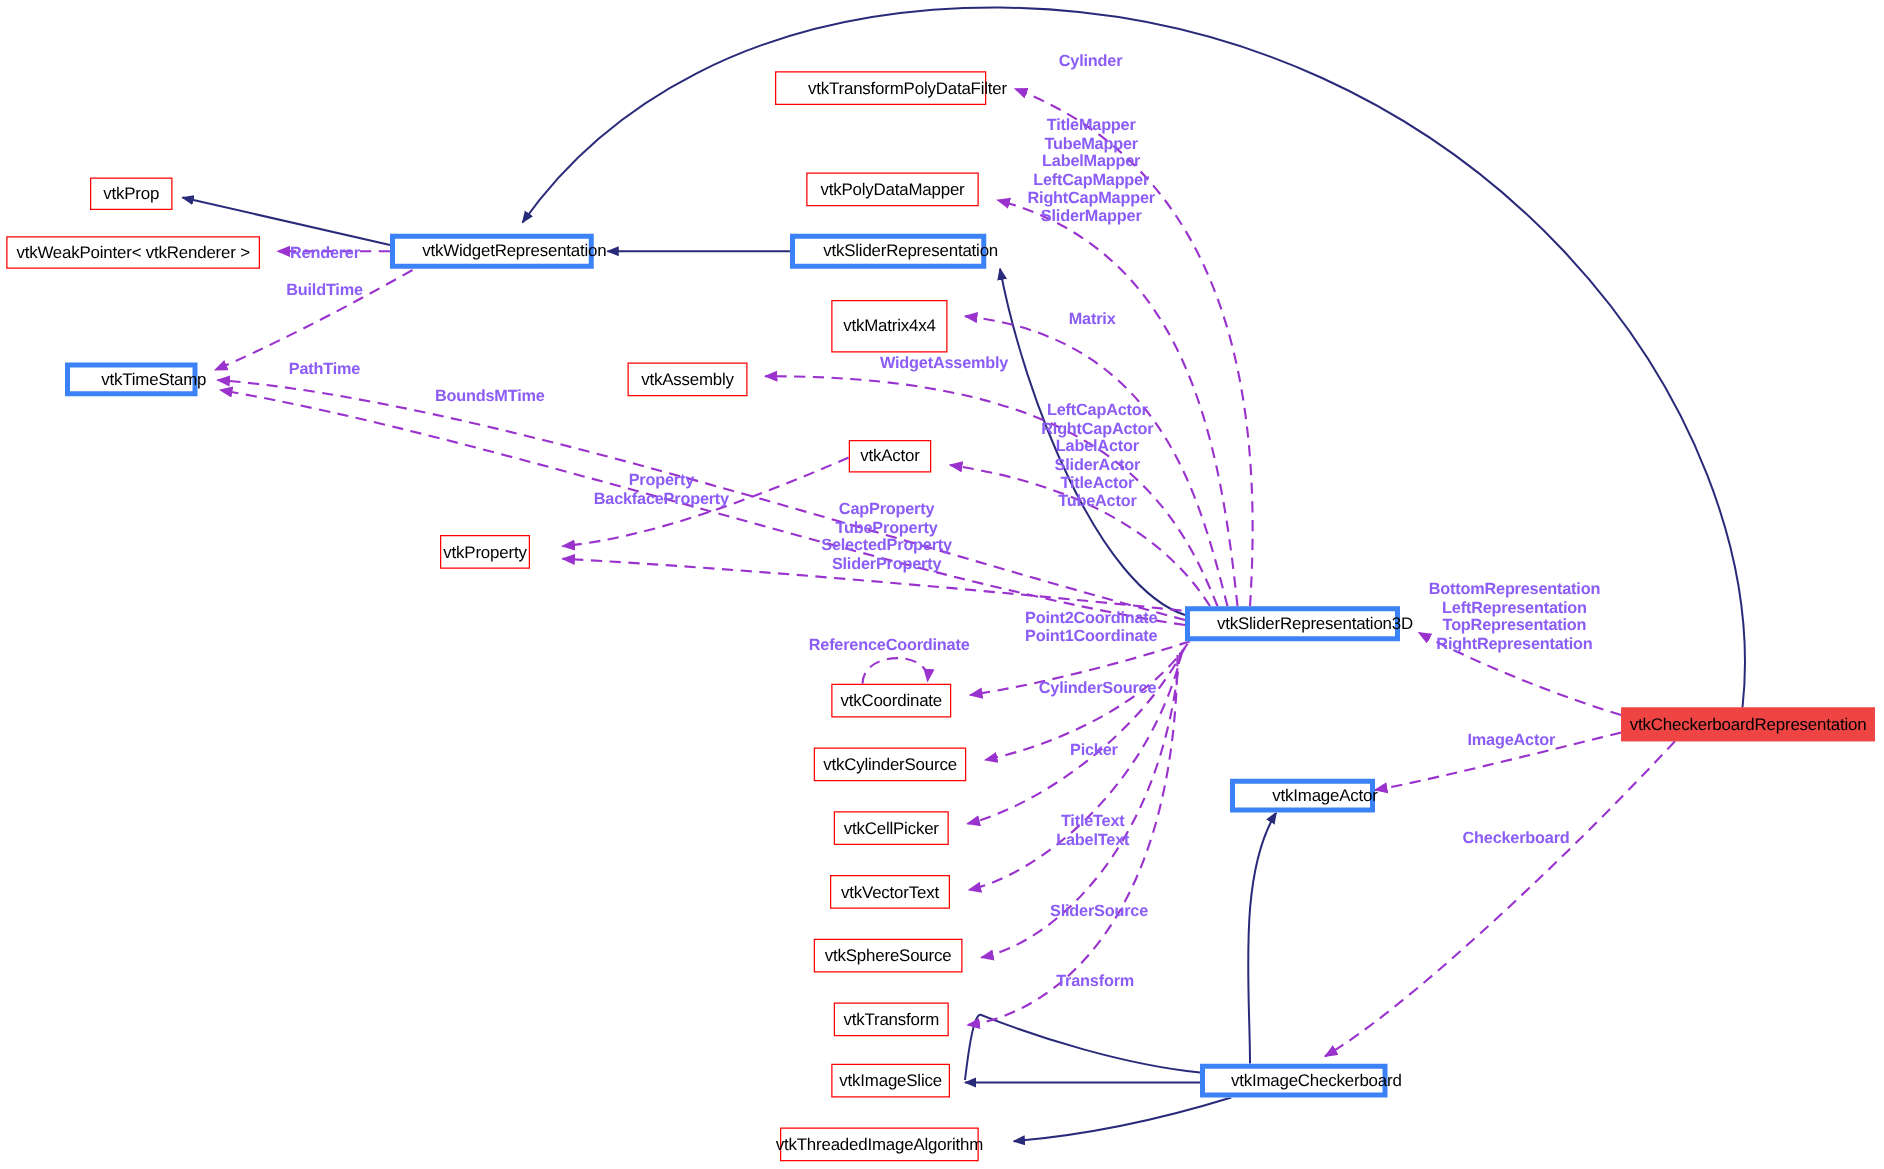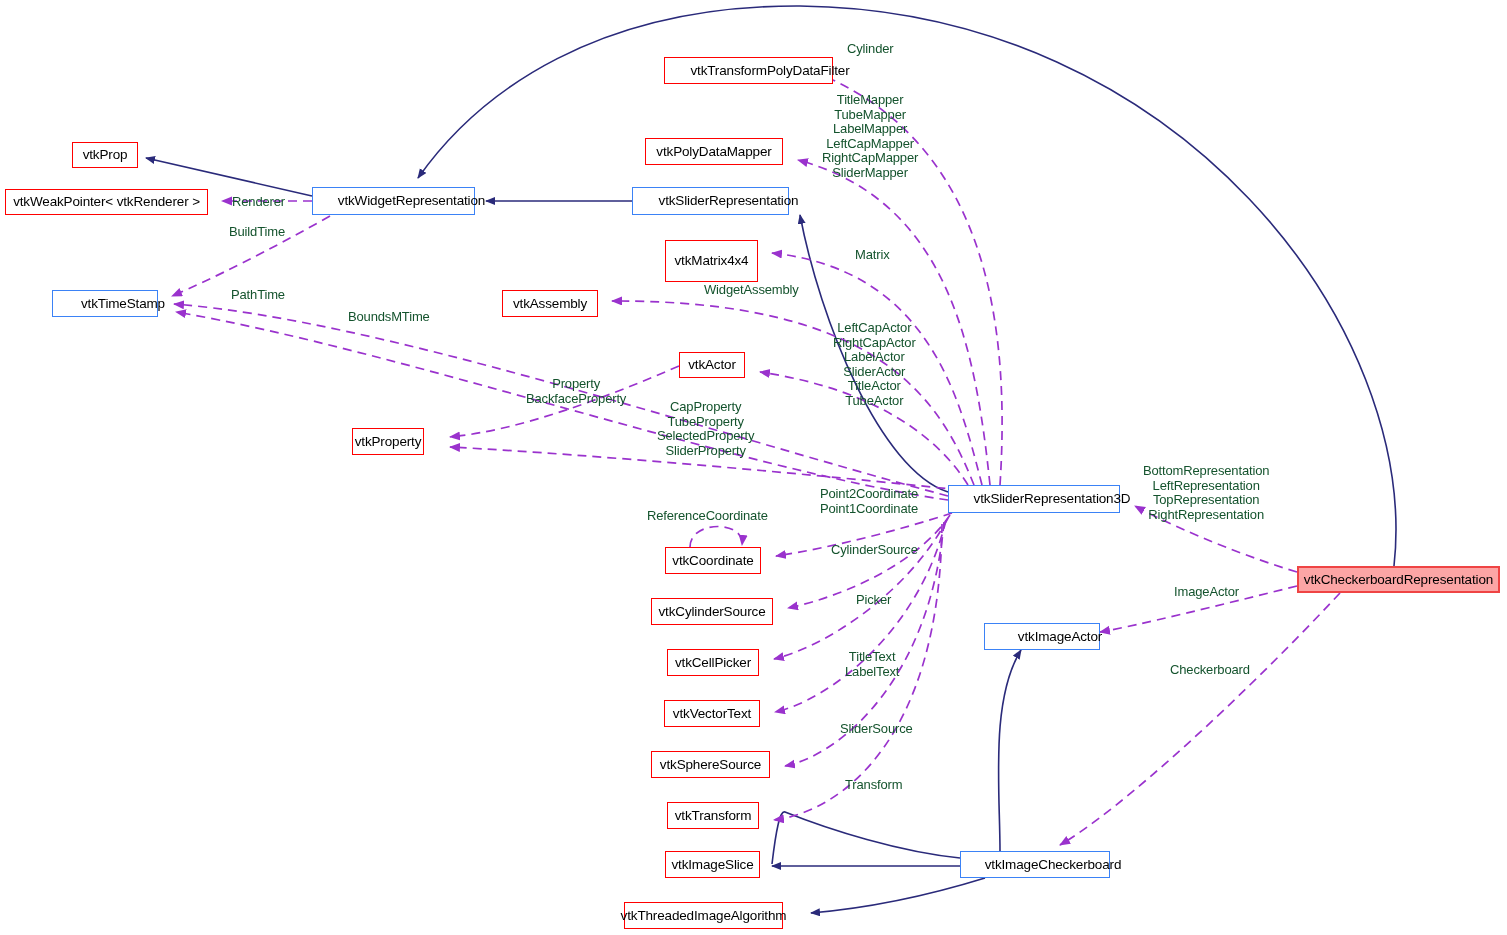--- a/index.html
+++ b/index.html
@@ -31,35 +31,36 @@
     justify-content: center;
     font-size: 13.5px;
     color: #000000;
     background: #ffffff;
     border: 1px solid #ff0000;
     white-space: nowrap;
     letter-spacing: -0.15px;
     line-height: 1;
   }
   .node.base {
-    border: 1px solid #3b82f6;
+    border: 4px solid #3b82f6;
     padding-left: 36px;
   }
   .node.current {
     border: 2px solid #ef4444;
-    background: #fca5a5;
+    background: #ef4444;
   }
   .edge-label {
     position: absolute;
     font-size: 13px;
-    color: #14532d;
+    color: #8b5cf6;
     white-space: pre;
     line-height: 14.6px;
     letter-spacing: -0.15px;
     text-align: center;
+    font-weight: bold;
   }
   .edge-label.left { text-align: left; }
 </style>
 </head>
 <body>
 
 <div id="canvas">
 
   <svg class="edges" viewBox="0 0 1507 935">
     <defs>
@@ -127,21 +128,21 @@
     <path d="M1297,586 C1220,605 1140,625 1100,632" stroke="#9a32cd" stroke-width="1.7" fill="none" stroke-dasharray="9,6" marker-end="url(#arrUse)"></path>
 
     <path d="M1340,593 C1240,700 1120,810 1060,845" stroke="#9a32cd" stroke-width="1.7" fill="none" stroke-dasharray="9,6" marker-end="url(#arrUse)"></path>
   </svg>
 
   <div id="node-layer">
       <div class="node" style="left: 72px; top: 142px; width: 66px; height: 26px;">vtkProp</div>
       <div class="node" style="left: 5px; top: 189px; width: 203px; height: 26px;">vtkWeakPointer&lt; vtkRenderer &gt;</div>
       <div class="node base" style="left: 52px; top: 290px; width: 106px; height: 27px;">vtkTimeStamp</div>
       <div class="node base" style="left: 312px; top: 187px; width: 163px; height: 28px;">vtkWidgetRepresentation</div>
-      <div class="node" style="left: 664px; top: 57px; width: 169px; height: 27px; padding-left: 43px;">vtkTransformPolyDataFilter</div>
+      <div class="node" style="left: 620px; top: 57px; width: 169px; height: 27px; padding-left: 43px;">vtkTransformPolyDataFilter</div>
       <div class="node" style="left: 645px; top: 138px; width: 138px; height: 27px;">vtkPolyDataMapper</div>
       <div class="node base" style="left: 632px; top: 187px; width: 157px; height: 28px;">vtkSliderRepresentation</div>
       <div class="node" style="left: 665px; top: 240px; width: 93px; height: 42px;">vtkMatrix4x4</div>
       <div class="node" style="left: 502px; top: 290px; width: 96px; height: 27px;">vtkAssembly</div>
       <div class="node" style="left: 679px; top: 352px; width: 66px; height: 26px;">vtkActor</div>
       <div class="node" style="left: 352px; top: 428px; width: 72px; height: 27px;">vtkProperty</div>
       <div class="node base" style="left: 948px; top: 485px; width: 172px; height: 28px;">vtkSliderRepresentation3D</div>
       <div class="node current" style="left: 1297px; top: 566px; width: 203px; height: 27px;">vtkCheckerboardRepresentation</div>
       <div class="node" style="left: 665px; top: 547px; width: 96px; height: 27px;">vtkCoordinate</div>
       <div class="node" style="left: 651px; top: 598px; width: 122px; height: 27px;">vtkCylinderSource</div>
@@ -168,21 +169,21 @@
       <div class="edge-label left" style="left: 855px; top: 248px;">Matrix</div>
       <div class="edge-label left" style="left: 664px; top: 283px; margin-left: 40px;">WidgetAssembly</div>
       <div class="edge-label left" style="left: 231px; top: 288px;">PathTime</div>
       <div class="edge-label left" style="left: 348px; top: 310px;">BoundsMTime</div>
       <div class="edge-label" style="left: 833px; top: 321px;">LeftCapActor
 RightCapActor
 LabelActor
 SliderActor
 TitleActor
 TubeActor</div>
-      <div class="edge-label" style="left: 526px; top: 377px; text-align: center;">Property
+      <div class="edge-label" style="left: 475px; top: 377px; text-align: center;">Property
 BackfaceProperty</div>
       <div class="edge-label" style="left: 657px; top: 400px;">CapProperty
 TubeProperty
 SelectedProperty
 SliderProperty</div>
       <div class="edge-label" style="left: 1143px; top: 464px;">BottomRepresentation
 LeftRepresentation
 TopRepresentation
 RightRepresentation</div>
       <div class="edge-label" style="left: 820px; top: 487px;">Point2Coordinate

